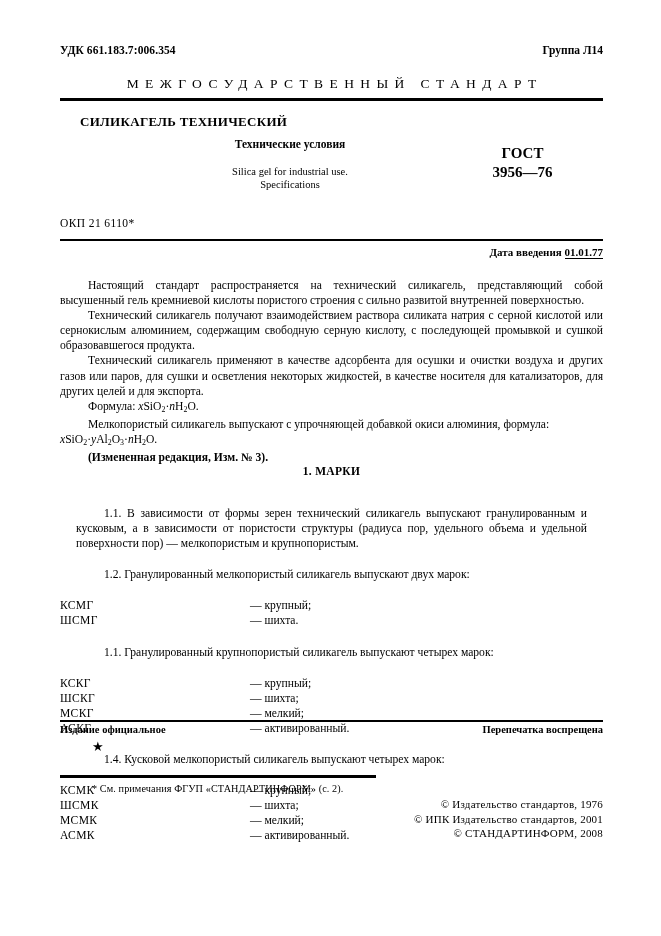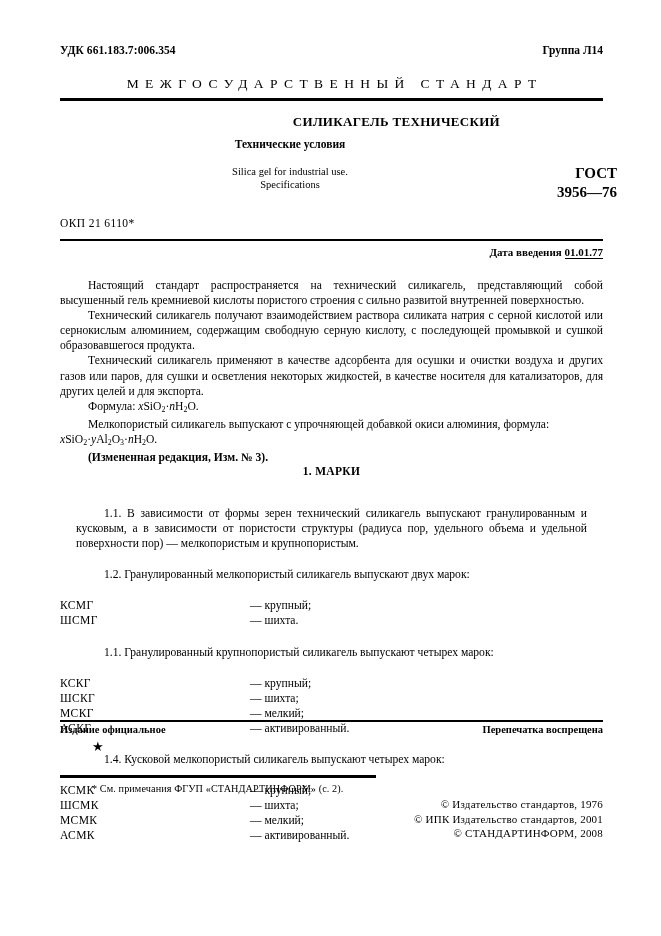--- a/index.html
+++ b/index.html
@@ -56,21 +56,21 @@
     height: 3px;
     background: #000;
   }
   .rule-top { top: 98px; }
   .rule-okp { top: 239px; height: 2px; }
 
   
   .doc-title {
     left: 80px; top: 114px;
     width: 420px;
-    text-align: right;
+    text-align: left;
     font-size: 13px;
     font-weight: bold;
     letter-spacing: 0.3px;
   }
   .doc-subtitle {
     left: 80px; top: 138px;
     width: 420px;
     text-align: center;
     font-size: 11.5px;
     font-weight: bold;
@@ -83,27 +83,26 @@
   }
   .doc-en2 {
     left: 80px; top: 179px;
     width: 420px;
     text-align: center;
     font-size: 10.5px;
   }
 
   
   .gost-block {
-    left: 452px; top: 144px;
+    left: 440px; top: 144px;
     width: 165px;
-    text-align: right;
+    text-align: center;
     font-weight: bold;
     font-size: 15px;
     line-height: 19px;
-    margin-top: 20px;
   }
 
   
   .okp {
     left: 60px; top: 217px;
     font-size: 11.5px;
     letter-spacing: 0.4px;
   }
   .date-intro {
     right: 58px; top: 246px;

